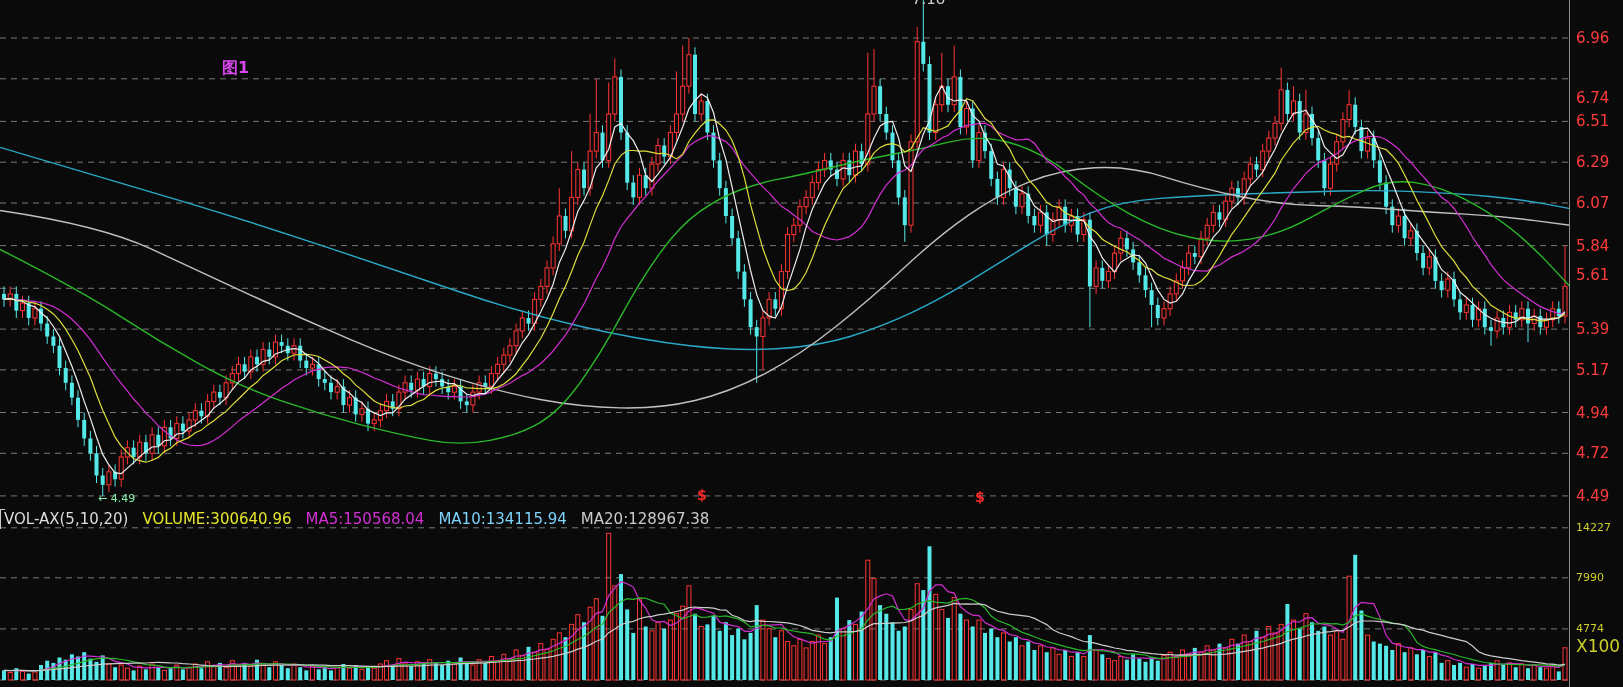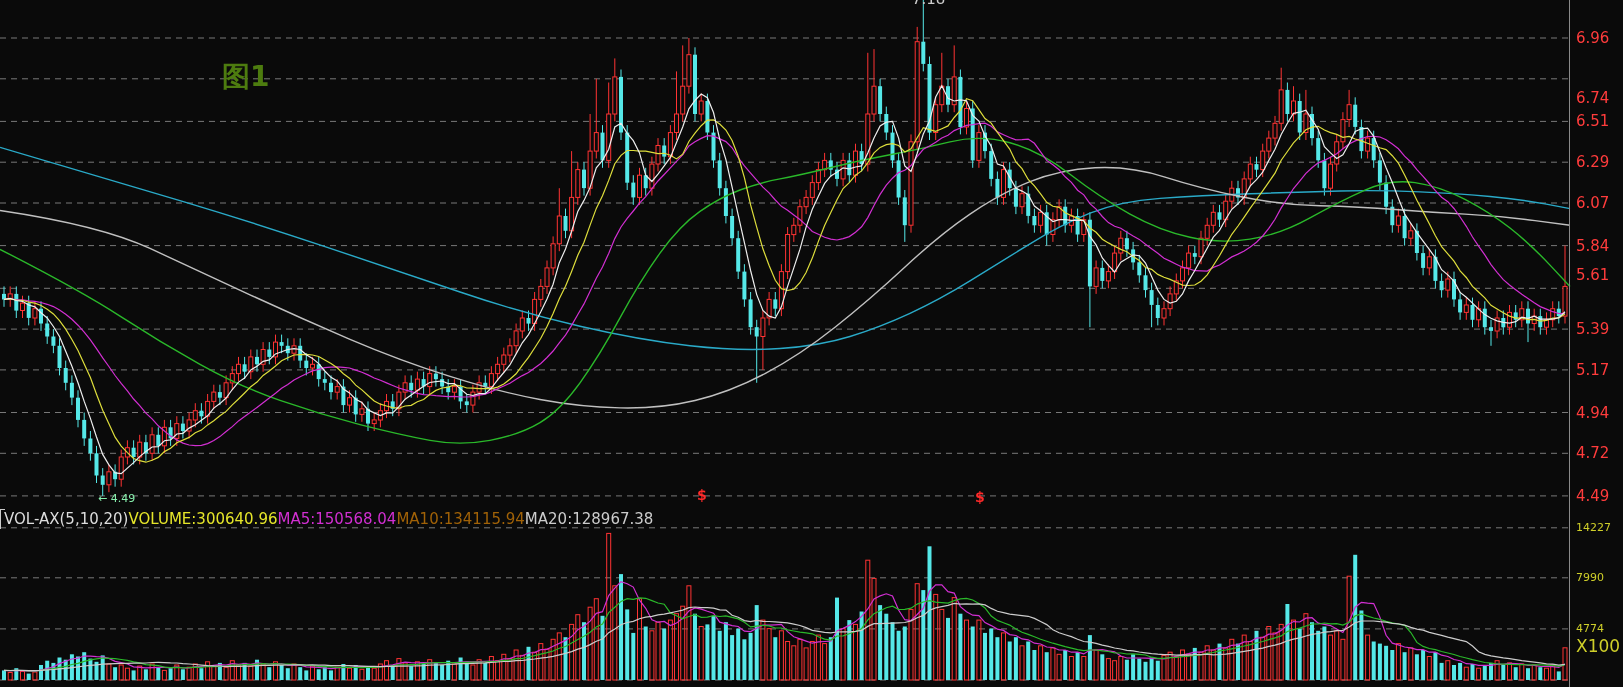--- a/index.html
+++ b/index.html
@@ -1,29 +1,29 @@
 <!DOCTYPE html>
 <html><head>
 <meta charset="utf-8">
 <style>
   html,body{margin:0;padding:0;background:#000;}
   #app{position:relative;width:1623px;height:687px;background:#0a0a0a;overflow:hidden;
        font-family:"DejaVu Sans","Liberation Sans",sans-serif;}
   #chart-svg{position:absolute;left:0;top:0;}
   .axis-label{position:absolute;left:1576px;font-size:15px;color:#ff3c3c;line-height:16px;}
   .vol-axis-label{position:absolute;left:1576px;font-size:11px;color:#cfcf2a;line-height:16px;}
-  #figure-label{position:absolute;left:222px;top:58px;font-size:28px;font-weight:bold;color:#4d7c0f;}
+  #figure-label{position:absolute;left:222px;top:58px;font-size:16px;font-weight:bold;color:#d946ef;}
   #high-marker{position:absolute;left:912px;top:-10px;font-size:15px;color:#cccccc;}
   #low-marker{position:absolute;left:98px;top:492px;font-size:11px;color:#86efac;}
   .event-marker{position:absolute;font-size:14px;color:#ff2a2a;font-weight:bold;}
-  #vol-header{position:absolute;left:4px;top:510px;display:flex;gap:0;font-size:15px;white-space:nowrap;}
+  #vol-header{position:absolute;left:4px;top:510px;display:flex;gap:14px;font-size:15px;white-space:nowrap;}
   #vol-header .ind{color:#dddddd;}
   #vol-header .vol{color:#e6e62a;}
   #vol-header .m5{color:#d22fd2;}
-  #vol-header .m10{color:#a16207;}
+  #vol-header .m10{color:#7dd3fc;}
   #vol-header .m20{color:#cccccc;}
   #corner-bracket{position:absolute;left:0;top:509px;width:4px;height:19px;
        border-left:1px solid #cccccc;border-top:1px solid #cccccc;}
   #axis-vline{position:absolute;left:1569px;top:0;width:1px;height:687px;background:#8a8a8a;}
   #unit-label{position:absolute;left:1576px;top:636px;font-size:17px;color:#cfcf2a;}
 </style>
 </head>
 <body>
 
 <div id="app">

